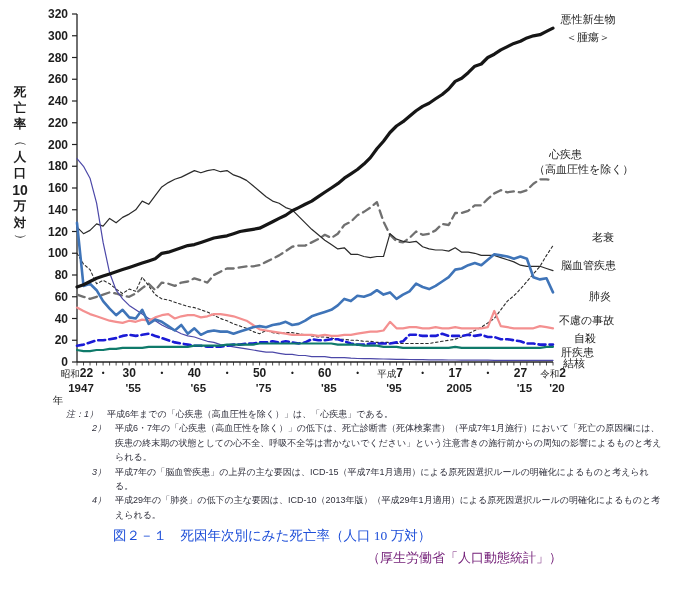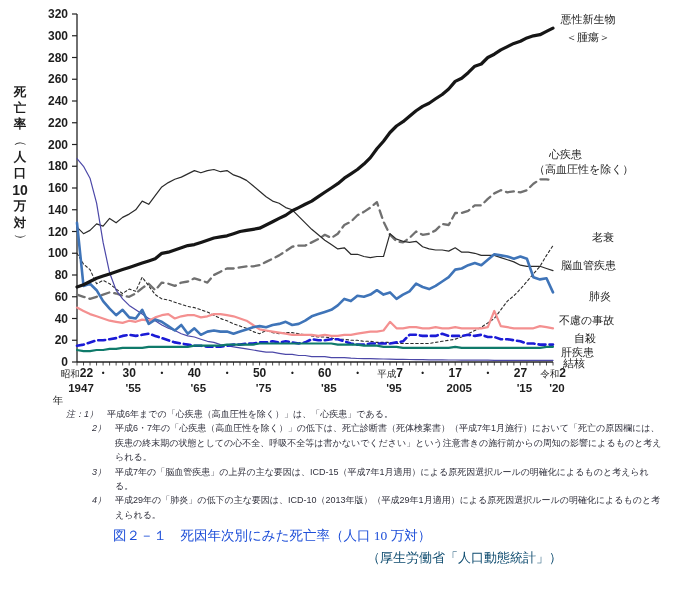--- a/index.html
+++ b/index.html
@@ -11,21 +11,21 @@
   .ylabel .rot{transform:rotate(90deg);font-weight:normal;}
   .ylabel .num{font-size:14px;letter-spacing:0;}
   .notes{position:absolute;left:66px;top:407px;width:600px;font-size:9px;line-height:1.6;color:#31313d;}
   .note-row{display:flex;}
   .note-row + .note-row .note-num{margin-left:26px;}
   .note-num{flex:0 0 auto;white-space:pre;font-style:italic;}
   .note-text{flex:1;}
   .caption-line1{position:absolute;left:113px;top:527px;font-family:"Liberation Serif","DejaVu Serif",serif;
                  font-size:13.5px;color:#1d4ed8;}
   .caption-line2{position:absolute;right:118px;top:549px;font-family:"Liberation Serif","DejaVu Serif",serif;
-                 font-size:13px;color:#0c4a6e;}
+                 font-size:13px;color:#701a75;}
   .caption-line3{position:absolute;right:18px;top:571px;font-family:"Liberation Serif","DejaVu Serif",serif;
                  font-size:10px;color:#111;margin-top:40px;}
 </style>
 </head>
 <body>
 
 <div class="chart-wrap">
   <svg id="chart-svg" width="680" height="405" viewBox="0 0 680 405">
       <line x1="77" y1="14" x2="77" y2="362" stroke="#222" stroke-width="1.3"></line>
       <line x1="77" y1="362" x2="553" y2="362" stroke="#222" stroke-width="1.3"></line>

